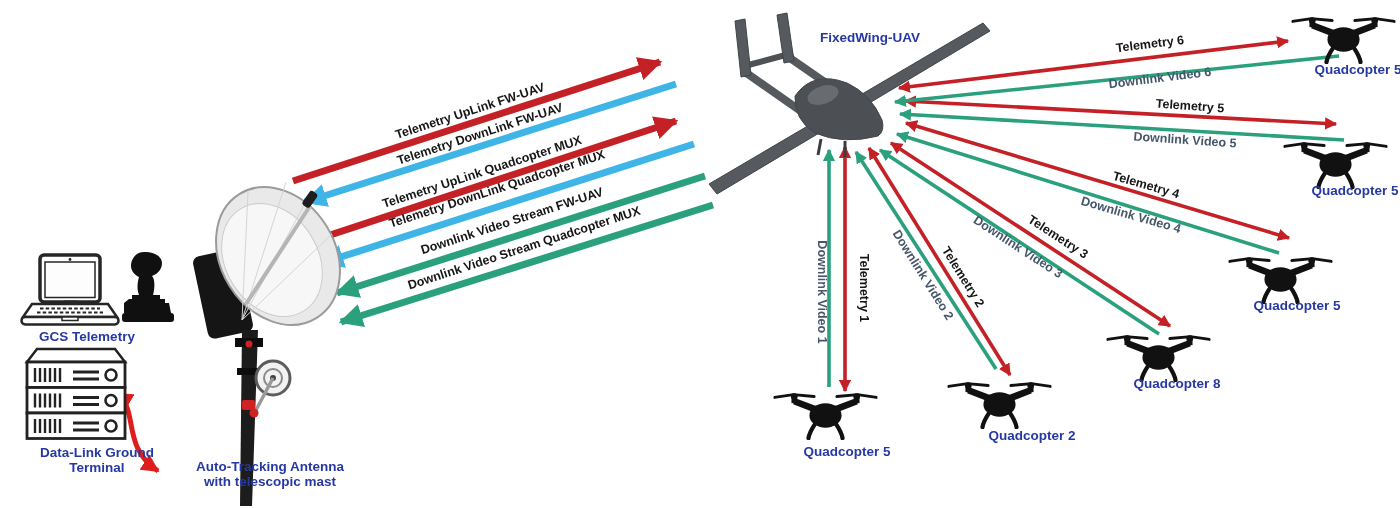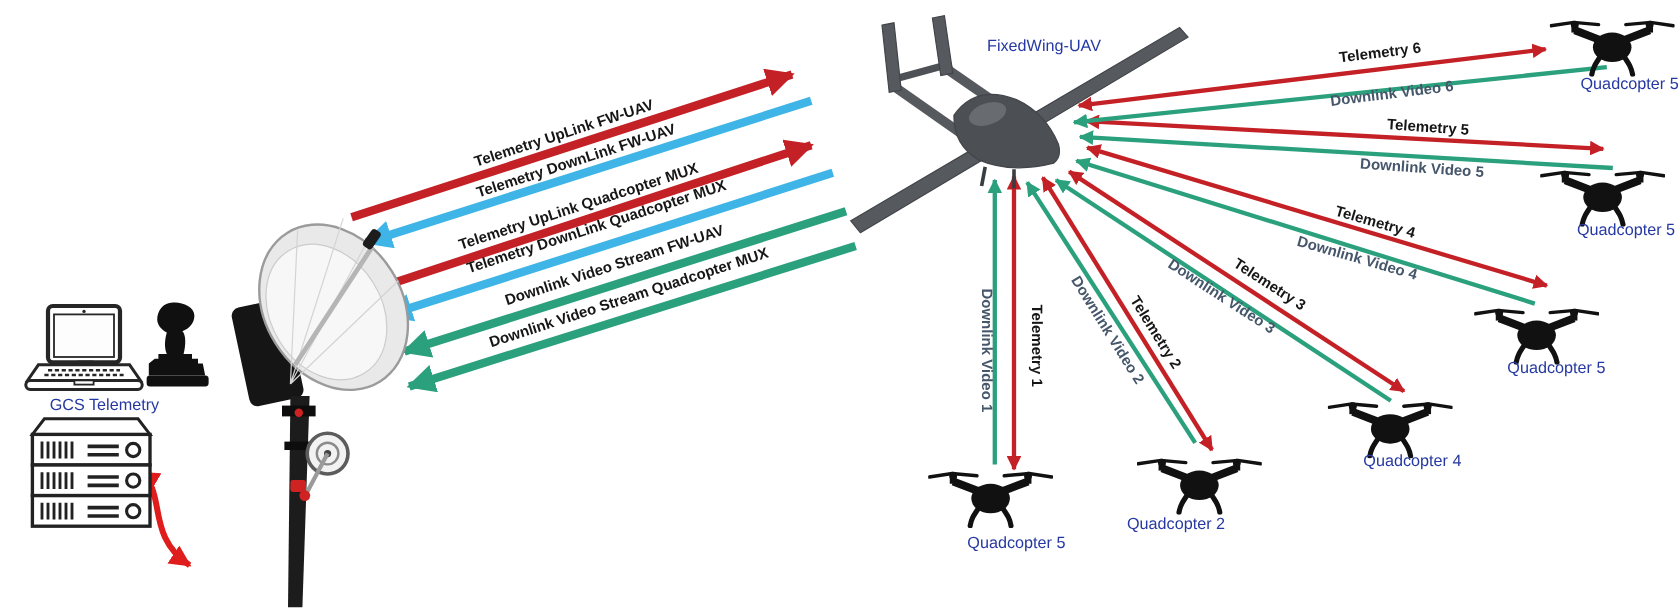--- a/index.html
+++ b/index.html
@@ -3,21 +3,21 @@
 <meta charset="utf-8">
 <style>
   html,body { margin:0; padding:0; background:#ffffff; }
   #canvas {
     position:relative; width:1400px; height:508px; overflow:hidden;
     background:#ffffff; font-family:"Liberation Sans", sans-serif;
   }
   #wires { position:absolute; left:0; top:0; }
   .icon { position:absolute; }
   .lbl { position:absolute; white-space:nowrap; }
-  .node-label { font-size:13.5px; font-weight:400; color:#2639a2; text-align:center; line-height:1.12;padding-left:40px; }
+  .node-label { font-size:13.5px; font-weight:700; color:#2639a2; text-align:center; line-height:1.12;padding-left:40px; }
   .glink-label { font-size:12.5px; font-weight:bold; color:#161616; }
   .tlm-label   { font-size:12.5px; font-weight:bold; color:#161616; }
   .vid-label   { font-size:12.5px; font-weight:bold; color:#46566b; }
 </style>
 </head>
 <body>
 
 <div id="canvas">
 
   <svg id="wires" width="1400" height="508" viewBox="0 0 1400 508">
@@ -164,24 +164,32 @@
       <use href="#qicon"></use>
     </svg>
   <svg class="icon" style="left:1283px; top:137px" width="105" height="52" viewBox="0 0 110 55">
       <use href="#qicon"></use>
     </svg>
   <svg class="icon" style="left:1291px; top:12px" width="105" height="52" viewBox="0 0 110 55">
       <use href="#qicon"></use>
     </svg>
 
   <div class="lbl node-label" style="left:67px; top:337px; transform:translate(-50%,-50%)">GCS Telemetry</div>
+  <div class="lbl node-label" style="left:77px; top:460px; transform:translate(-50%,-50%)">
+    <div>Data-Link Ground</div>
+    <div>Terminal</div>
+  </div>
+  <div class="lbl node-label" style="left:250px; top:474px; transform:translate(-50%,-50%)">
+    <div>Auto-Tracking Antenna</div>
+    <div>with telescopic mast</div>
+  </div>
   <div class="lbl node-label" style="left:850px; top:38px; transform:translate(-50%,-50%)">FixedWing-UAV</div>
   <div class="lbl node-label" style="left:827px;  top:452px; transform:translate(-50%,-50%)">Quadcopter 5</div>
-  <div class="lbl node-label" style="left:960px;  top:436px; transform:translate(-50%,-50%)">Quadcopter 2</div>
-  <div class="lbl node-label" style="left:1157px; top:384px; transform:translate(-50%,-50%)">Quadcopter 4</div>
+  <div class="lbl node-label" style="left:1012px;  top:436px; transform:translate(-50%,-50%)">Quadcopter 2</div>
+  <div class="lbl node-label" style="left:1157px; top:384px; transform:translate(-50%,-50%)">Quadcopter 8</div>
   <div class="lbl node-label" style="left:1277px; top:306px; transform:translate(-50%,-50%)">Quadcopter 5</div>
   <div class="lbl node-label" style="left:1335px; top:191px; transform:translate(-50%,-50%)">Quadcopter 5</div>
   <div class="lbl node-label" style="left:1338px; top:70px;  transform:translate(-50%,-50%)">Quadcopter 5</div>
 
   <div class="lbl glink-label" style="left:470px; top:111px; transform:translate(-50%,-50%) rotate(-18deg)">Telemetry UpLink FW-UAV</div>
   <div class="lbl glink-label" style="left:480px; top:134px; transform:translate(-50%,-50%) rotate(-18deg)">Telemetry DownLink FW-UAV</div>
   <div class="lbl glink-label" style="left:482px; top:172px; transform:translate(-50%,-50%) rotate(-18deg)">Telemetry UpLink Quadcopter  MUX</div>
   <div class="lbl glink-label" style="left:497px; top:189px; transform:translate(-50%,-50%) rotate(-18deg)">Telemetry DownLink Quadcopter MUX</div>
   <div class="lbl glink-label" style="left:512px; top:221px; transform:translate(-50%,-50%) rotate(-18deg)">Downlink Video Stream FW-UAV</div>
   <div class="lbl glink-label" style="left:524px; top:248px; transform:translate(-50%,-50%) rotate(-18deg)">Downlink Video Stream Quadcopter MUX</div>

